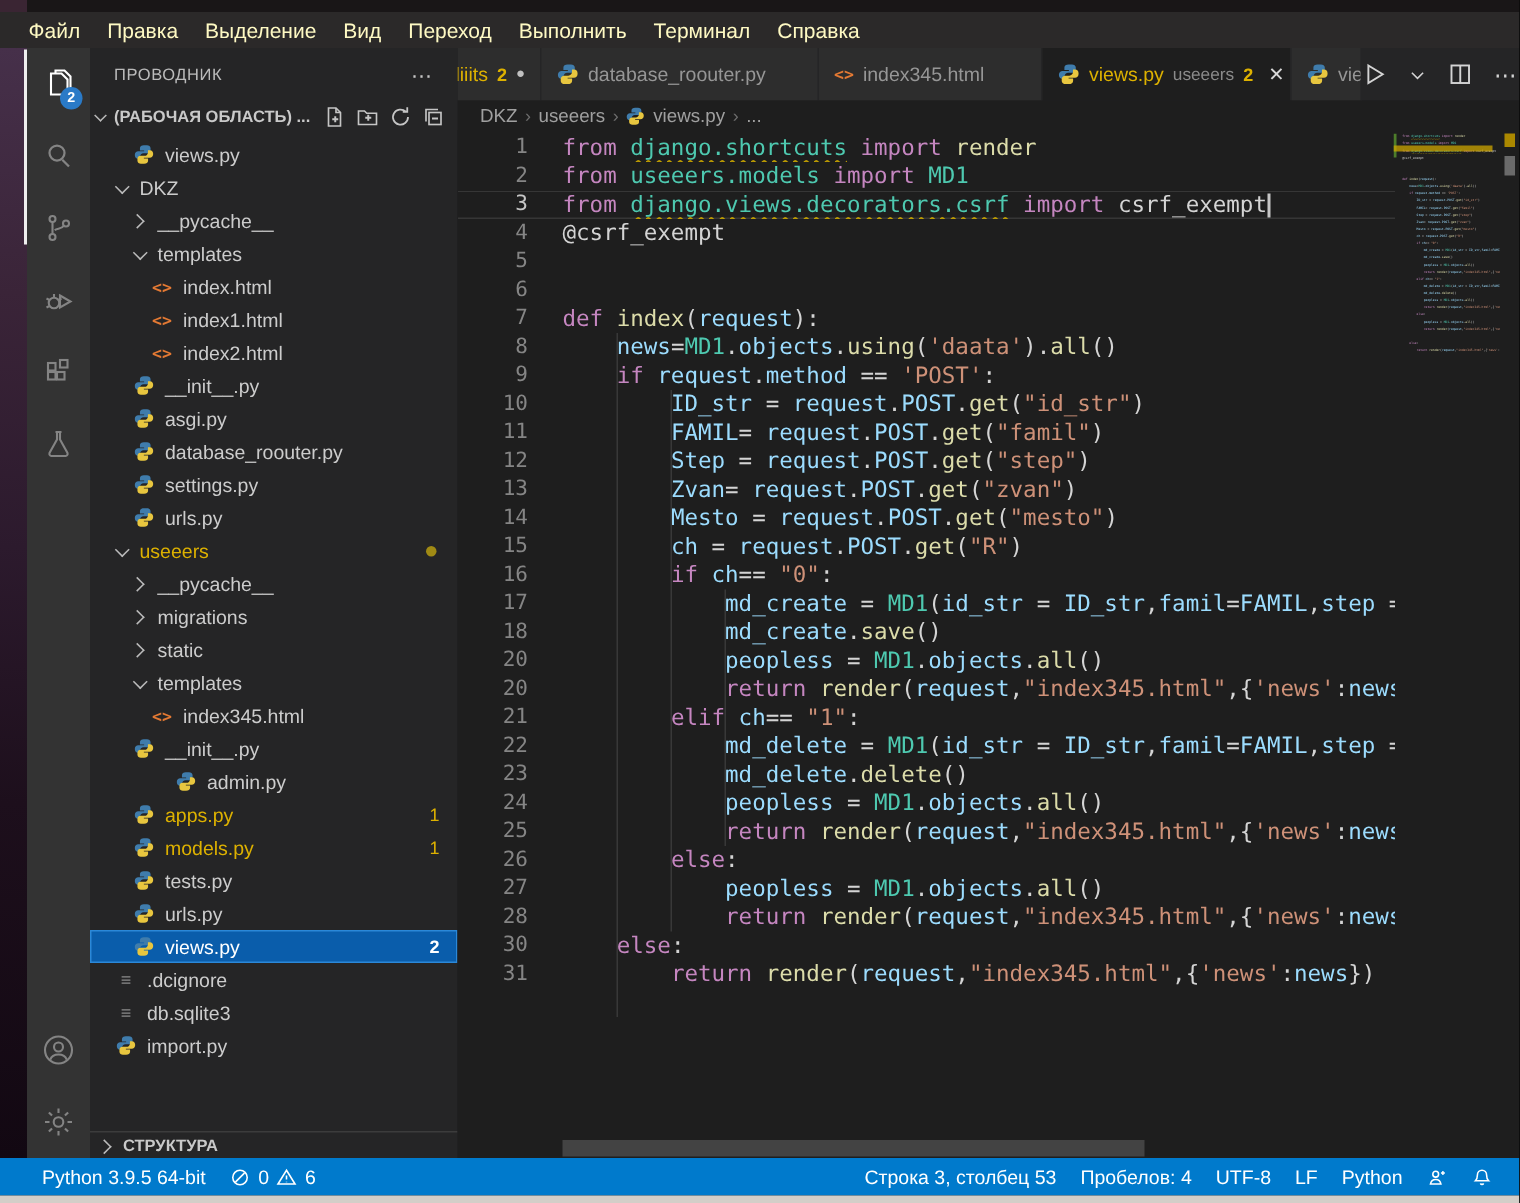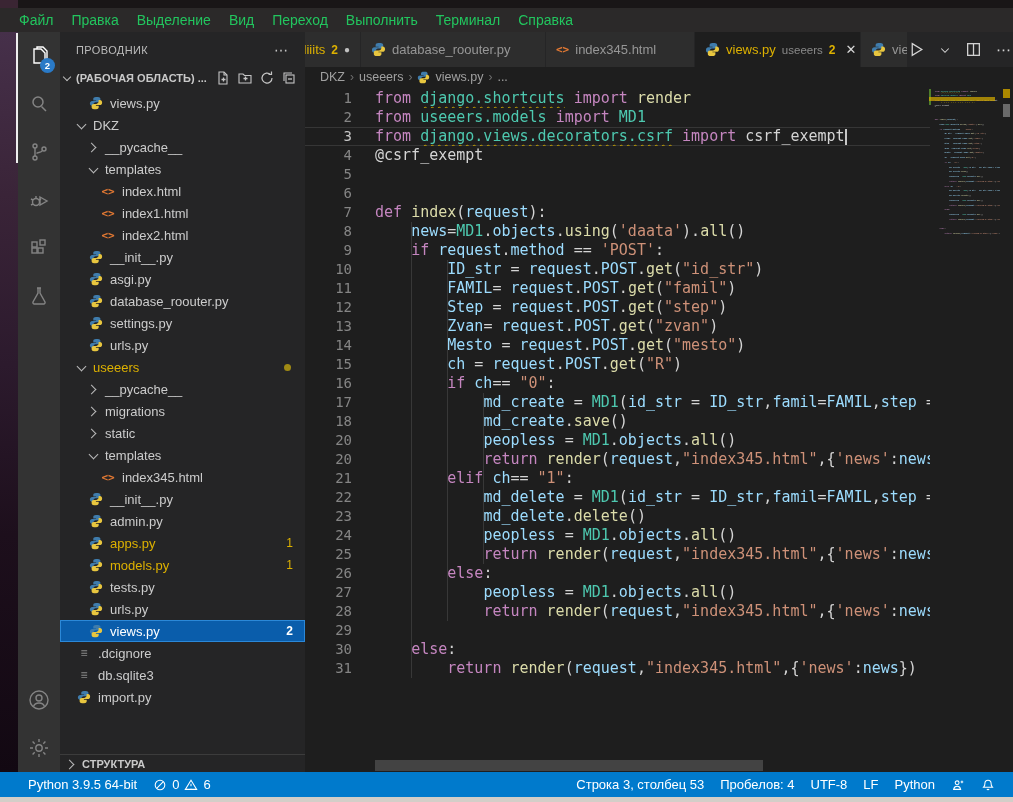--- a/index.html
+++ b/index.html
@@ -4,21 +4,21 @@
 <style>
   * { margin:0; padding:0; box-sizing:border-box; }
   html,body { background:#000; }
   .screen { position:relative; width:1013px; height:802px; background:#1e1e1e;
             font-family:"Liberation Sans",sans-serif; overflow:hidden; color:#ccc; }
 
   
   .top-strip { height:8px; background:#191617; position:relative; }
   .top-strip .corner { position:absolute; left:0; top:0; width:18px; height:8px; background:#3a2533; }
   .menubar { height:24px; background:#2b2929; display:flex; align-items:center; padding-left:10px; }
-  .menubar .mi { color:#22c55e; font-size:14px; padding:0 9px; cursor:default; }
+  .menubar .mi { color:#fef9c3; font-size:14px; padding:0 9px; cursor:default; }
 
   
   .main { display:flex; height:740px; }
 
   .wallpaper { width:18px; position:relative;
     background:linear-gradient(180deg,#46304a 0%,#3a2438 22%,#2c1a2d 45%,#1d0f1c 68%,#120812 100%); }
   .wallpaper .sliver { position:absolute; right:0; top:1px; width:2px; height:130px; background:#efefef; }
 
   
   .activitybar { width:42px; background:#333333; display:flex; flex-direction:column; align-items:center; }
@@ -330,21 +330,21 @@
           </div>
           <div class="trow" style="padding-left: 28px;">
             <span class="ficon">
               <svg viewBox="0 0 16 16">
                 <path d="M7.9 1C6.1 1 4.9 1.8 4.9 3.2V5h3.2v.6H3.6C2.2 5.6 1 6.6 1 8.4c0 1.8 1 2.9 2.5 2.9H5V9.6C5 8.2 6.2 7 7.6 7h3C11.9 7 13 6 13 4.7V3.2C13 1.8 11.7 1 10.3 1z" fill="#3f7cac"></path>
                 <path d="M8.1 15c1.8 0 3-.8 3-2.2V11H7.9v-.6h4.5c1.4 0 2.6-1 2.6-2.8 0-1.8-1-2.9-2.5-2.9H11v1.7C11 7.8 9.8 9 8.4 9h-3C4.1 9 3 10 3 11.3v1.5C3 14.2 4.3 15 5.7 15z" fill="#e8c63f"></path>
               </svg>
             </span>
             <span>__init__.py</span>
           </div>
-          <div class="trow" style="padding-left: 28px;">
+          <div class="trow" style="padding-left: 28px; margin-left: 28px;">
             <span class="ficon">
               <svg viewBox="0 0 16 16">
                 <path d="M7.9 1C6.1 1 4.9 1.8 4.9 3.2V5h3.2v.6H3.6C2.2 5.6 1 6.6 1 8.4c0 1.8 1 2.9 2.5 2.9H5V9.6C5 8.2 6.2 7 7.6 7h3C11.9 7 13 6 13 4.7V3.2C13 1.8 11.7 1 10.3 1z" fill="#3f7cac"></path>
                 <path d="M8.1 15c1.8 0 3-.8 3-2.2V11H7.9v-.6h4.5c1.4 0 2.6-1 2.6-2.8 0-1.8-1-2.9-2.5-2.9H11v1.7C11 7.8 9.8 9 8.4 9h-3C4.1 9 3 10 3 11.3v1.5C3 14.2 4.3 15 5.7 15z" fill="#e8c63f"></path>
               </svg>
             </span>
             <span>admin.py</span>
           </div>
           <div class="trow warn" style="padding-left: 28px;">
             <span class="ficon">
@@ -515,21 +515,20 @@
             <div class="cl"><span class="ln">20</span><span class="ct"><span class="tok p">            </span><span class="tok v">peopless</span><span class="tok p"> = </span><span class="tok t">MD1</span><span class="tok p">.</span><span class="tok v">objects</span><span class="tok p">.</span><span class="tok f">all</span><span class="tok p">()</span></span></div>
             <div class="cl"><span class="ln">20</span><span class="ct"><span class="tok p">            </span><span class="tok k">return</span><span class="tok p"> </span><span class="tok f">render</span><span class="tok p">(</span><span class="tok v">request</span><span class="tok p">,</span><span class="tok s">"index345.html"</span><span class="tok p">,{</span><span class="tok s">'news'</span><span class="tok p">:</span><span class="tok v">news</span></span></div>
             <div class="cl"><span class="ln">21</span><span class="ct"><span class="tok p">        </span><span class="tok k">elif</span><span class="tok p"> </span><span class="tok v">ch</span><span class="tok p">== </span><span class="tok s">"1"</span><span class="tok p">:</span></span></div>
             <div class="cl"><span class="ln">22</span><span class="ct"><span class="tok p">            </span><span class="tok v">md_delete</span><span class="tok p"> = </span><span class="tok t">MD1</span><span class="tok p">(</span><span class="tok v">id_str</span><span class="tok p"> = </span><span class="tok v">ID_str</span><span class="tok p">,</span><span class="tok v">famil</span><span class="tok p">=</span><span class="tok v">FAMIL</span><span class="tok p">,</span><span class="tok v">step</span><span class="tok p"> = </span></span></div>
             <div class="cl"><span class="ln">23</span><span class="ct"><span class="tok p">            </span><span class="tok v">md_delete</span><span class="tok p">.</span><span class="tok f">delete</span><span class="tok p">()</span></span></div>
             <div class="cl"><span class="ln">24</span><span class="ct"><span class="tok p">            </span><span class="tok v">peopless</span><span class="tok p"> = </span><span class="tok t">MD1</span><span class="tok p">.</span><span class="tok v">objects</span><span class="tok p">.</span><span class="tok f">all</span><span class="tok p">()</span></span></div>
             <div class="cl"><span class="ln">25</span><span class="ct"><span class="tok p">            </span><span class="tok k">return</span><span class="tok p"> </span><span class="tok f">render</span><span class="tok p">(</span><span class="tok v">request</span><span class="tok p">,</span><span class="tok s">"index345.html"</span><span class="tok p">,{</span><span class="tok s">'news'</span><span class="tok p">:</span><span class="tok v">news</span></span></div>
             <div class="cl"><span class="ln">26</span><span class="ct"><span class="tok p">        </span><span class="tok k">else</span><span class="tok p">:</span></span></div>
             <div class="cl"><span class="ln">27</span><span class="ct"><span class="tok p">            </span><span class="tok v">peopless</span><span class="tok p"> = </span><span class="tok t">MD1</span><span class="tok p">.</span><span class="tok v">objects</span><span class="tok p">.</span><span class="tok f">all</span><span class="tok p">()</span></span></div>
             <div class="cl"><span class="ln">28</span><span class="ct"><span class="tok p">            </span><span class="tok k">return</span><span class="tok p"> </span><span class="tok f">render</span><span class="tok p">(</span><span class="tok v">request</span><span class="tok p">,</span><span class="tok s">"index345.html"</span><span class="tok p">,{</span><span class="tok s">'news'</span><span class="tok p">:</span><span class="tok v">news</span></span></div>
-            <div class="cl"><span class="ln">29</span><span class="ct"></span></div>
             <div class="cl"><span class="ln">30</span><span class="ct"><span class="tok p">    </span><span class="tok k">else</span><span class="tok p">:</span></span></div>
             <div class="cl"><span class="ln">31</span><span class="ct"><span class="tok p">        </span><span class="tok k">return</span><span class="tok p"> </span><span class="tok f">render</span><span class="tok p">(</span><span class="tok v">request</span><span class="tok p">,</span><span class="tok s">"index345.html"</span><span class="tok p">,{</span><span class="tok s">'news'</span><span class="tok p">:</span><span class="tok v">news</span><span class="tok p">})</span></span></div>
           </div>
         <div class="iguide" style="left:106px;top:135px;height:456px;"></div>
         <div class="iguide" style="left:142px;top:173px;height:361px;"></div>
         <div class="iguide" style="left:178px;top:306px;height:171px;"></div>
         <div class="minimap">
           <div class="greenmark"></div>
           <div class="scalewrap" id="minimap-lines"><div class="cl"><span class="ct"><span class="tok k">from</span><span class="tok p"> </span><span class="tok m u">django.shortcuts</span><span class="tok p"> </span><span class="tok k">import</span><span class="tok p"> </span><span class="tok f">render</span></span></div><div class="cl"><span class="ct"><span class="tok k">from</span><span class="tok p"> </span><span class="tok m">useeers.models</span><span class="tok p"> </span><span class="tok k">import</span><span class="tok p"> </span><span class="tok t">MD1</span></span></div><div class="cl"><span class="ct"><span class="tok k">from</span><span class="tok p"> </span><span class="tok m u">django.views.decorators.csrf</span><span class="tok p"> </span><span class="tok k">import</span><span class="tok p"> </span><span class="tok p">csrf_exempt</span></span></div><div class="cl"><span class="ct"><span class="tok p">@csrf_exempt</span></span></div><div class="cl"><span class="ct"></span></div><div class="cl"><span class="ct"></span></div><div class="cl"><span class="ct"><span class="tok k">def</span><span class="tok p"> </span><span class="tok f">index</span><span class="tok p">(</span><span class="tok v">request</span><span class="tok p">):</span></span></div><div class="cl"><span class="ct"><span class="tok p">    </span><span class="tok v">news</span><span class="tok p">=</span><span class="tok t">MD1</span><span class="tok p">.</span><span class="tok v">objects</span><span class="tok p">.</span><span class="tok f">using</span><span class="tok p">(</span><span class="tok s">'daata'</span><span class="tok p">).</span><span class="tok f">all</span><span class="tok p">()</span></span></div><div class="cl"><span class="ct"><span class="tok p">    </span><span class="tok k">if</span><span class="tok p"> </span><span class="tok v">request</span><span class="tok p">.</span><span class="tok v">method</span><span class="tok p"> == </span><span class="tok s">'POST'</span><span class="tok p">:</span></span></div><div class="cl"><span class="ct"><span class="tok p">        </span><span class="tok v">ID_str</span><span class="tok p"> = </span><span class="tok v">request</span><span class="tok p">.</span><span class="tok v">POST</span><span class="tok p">.</span><span class="tok f">get</span><span class="tok p">(</span><span class="tok s">"id_str"</span><span class="tok p">)</span></span></div><div class="cl"><span class="ct"><span class="tok p">        </span><span class="tok v">FAMIL</span><span class="tok p">= </span><span class="tok v">request</span><span class="tok p">.</span><span class="tok v">POST</span><span class="tok p">.</span><span class="tok f">get</span><span class="tok p">(</span><span class="tok s">"famil"</span><span class="tok p">)</span></span></div><div class="cl"><span class="ct"><span class="tok p">        </span><span class="tok v">Step</span><span class="tok p"> = </span><span class="tok v">request</span><span class="tok p">.</span><span class="tok v">POST</span><span class="tok p">.</span><span class="tok f">get</span><span class="tok p">(</span><span class="tok s">"step"</span><span class="tok p">)</span></span></div><div class="cl"><span class="ct"><span class="tok p">        </span><span class="tok v">Zvan</span><span class="tok p">= </span><span class="tok v">request</span><span class="tok p">.</span><span class="tok v">POST</span><span class="tok p">.</span><span class="tok f">get</span><span class="tok p">(</span><span class="tok s">"zvan"</span><span class="tok p">)</span></span></div><div class="cl"><span class="ct"><span class="tok p">        </span><span class="tok v">Mesto</span><span class="tok p"> = </span><span class="tok v">request</span><span class="tok p">.</span><span class="tok v">POST</span><span class="tok p">.</span><span class="tok f">get</span><span class="tok p">(</span><span class="tok s">"mesto"</span><span class="tok p">)</span></span></div><div class="cl"><span class="ct"><span class="tok p">        </span><span class="tok v">ch</span><span class="tok p"> = </span><span class="tok v">request</span><span class="tok p">.</span><span class="tok v">POST</span><span class="tok p">.</span><span class="tok f">get</span><span class="tok p">(</span><span class="tok s">"R"</span><span class="tok p">)</span></span></div><div class="cl"><span class="ct"><span class="tok p">        </span><span class="tok k">if</span><span class="tok p"> </span><span class="tok v">ch</span><span class="tok p">== </span><span class="tok s">"0"</span><span class="tok p">:</span></span></div><div class="cl"><span class="ct"><span class="tok p">            </span><span class="tok v">md_create</span><span class="tok p"> = </span><span class="tok t">MD1</span><span class="tok p">(</span><span class="tok v">id_str</span><span class="tok p"> = </span><span class="tok v">ID_str</span><span class="tok p">,</span><span class="tok v">famil</span><span class="tok p">=</span><span class="tok v">FAMIL</span></span></div><div class="cl"><span class="ct"><span class="tok p">            </span><span class="tok v">md_create</span><span class="tok p">.</span><span class="tok f">save</span><span class="tok p">()</span></span></div><div class="cl"><span class="ct"><span class="tok p">            </span><span class="tok v">peopless</span><span class="tok p"> = </span><span class="tok t">MD1</span><span class="tok p">.</span><span class="tok v">objects</span><span class="tok p">.</span><span class="tok f">all</span><span class="tok p">()</span></span></div><div class="cl"><span class="ct"><span class="tok p">            </span><span class="tok k">return</span><span class="tok p"> </span><span class="tok f">render</span><span class="tok p">(</span><span class="tok v">request</span><span class="tok p">,</span><span class="tok s">"index345.html"</span><span class="tok p">,{</span><span class="tok s">'news'</span></span></div><div class="cl"><span class="ct"><span class="tok p">        </span><span class="tok k">elif</span><span class="tok p"> </span><span class="tok v">ch</span><span class="tok p">== </span><span class="tok s">"1"</span><span class="tok p">:</span></span></div><div class="cl"><span class="ct"><span class="tok p">            </span><span class="tok v">md_delete</span><span class="tok p"> = </span><span class="tok t">MD1</span><span class="tok p">(</span><span class="tok v">id_str</span><span class="tok p"> = </span><span class="tok v">ID_str</span><span class="tok p">,</span><span class="tok v">famil</span><span class="tok p">=</span><span class="tok v">FAMIL</span></span></div><div class="cl"><span class="ct"><span class="tok p">            </span><span class="tok v">md_delete</span><span class="tok p">.</span><span class="tok f">delete</span><span class="tok p">()</span></span></div><div class="cl"><span class="ct"><span class="tok p">            </span><span class="tok v">peopless</span><span class="tok p"> = </span><span class="tok t">MD1</span><span class="tok p">.</span><span class="tok v">objects</span><span class="tok p">.</span><span class="tok f">all</span><span class="tok p">()</span></span></div><div class="cl"><span class="ct"><span class="tok p">            </span><span class="tok k">return</span><span class="tok p"> </span><span class="tok f">render</span><span class="tok p">(</span><span class="tok v">request</span><span class="tok p">,</span><span class="tok s">"index345.html"</span><span class="tok p">,{</span><span class="tok s">'news'</span></span></div><div class="cl"><span class="ct"><span class="tok p">        </span><span class="tok k">else</span><span class="tok p">:</span></span></div><div class="cl"><span class="ct"><span class="tok p">            </span><span class="tok v">peopless</span><span class="tok p"> = </span><span class="tok t">MD1</span><span class="tok p">.</span><span class="tok v">objects</span><span class="tok p">.</span><span class="tok f">all</span><span class="tok p">()</span></span></div><div class="cl"><span class="ct"><span class="tok p">            </span><span class="tok k">return</span><span class="tok p"> </span><span class="tok f">render</span><span class="tok p">(</span><span class="tok v">request</span><span class="tok p">,</span><span class="tok s">"index345.html"</span><span class="tok p">,{</span><span class="tok s">'news'</span></span></div><div class="cl"><span class="ct"></span></div><div class="cl"><span class="ct"><span class="tok p">    </span><span class="tok k">else</span><span class="tok p">:</span></span></div><div class="cl"><span class="ct"><span class="tok p">        </span><span class="tok k">return</span><span class="tok p"> </span><span class="tok f">render</span><span class="tok p">(</span><span class="tok v">request</span><span class="tok p">,</span><span class="tok s">"index345.html"</span><span class="tok p">,{</span><span class="tok s">'news'</span><span class="tok p">:</span><span class="tok v">news</span></span></div></div>
           <div class="goldbar"></div>

